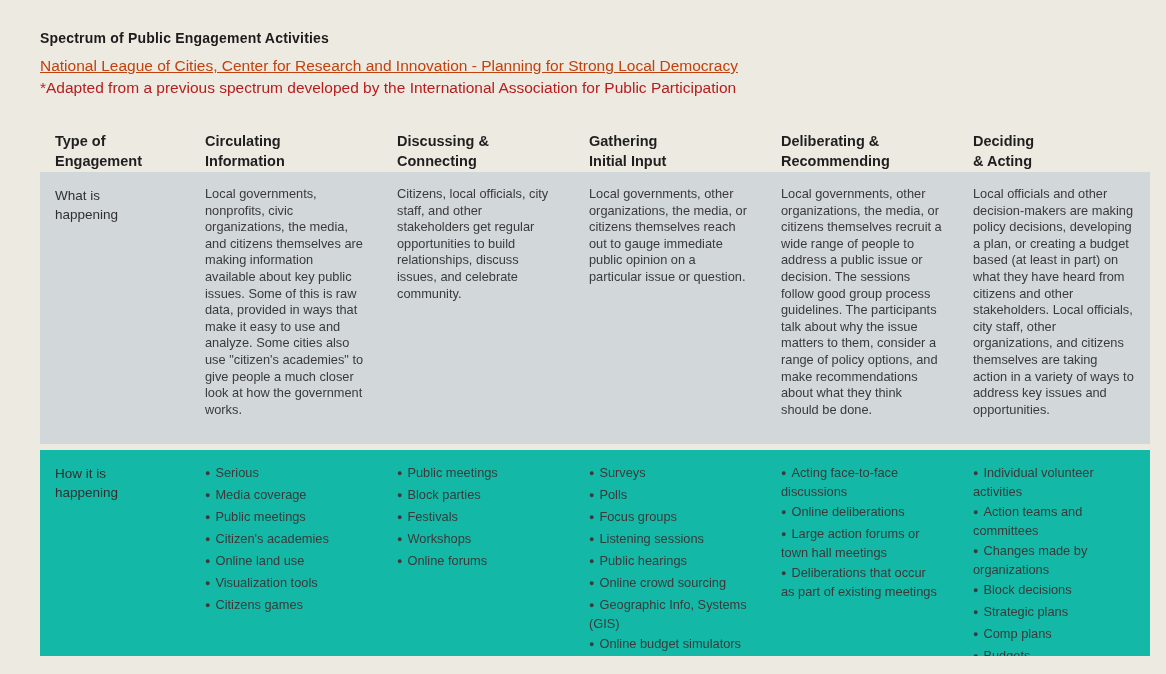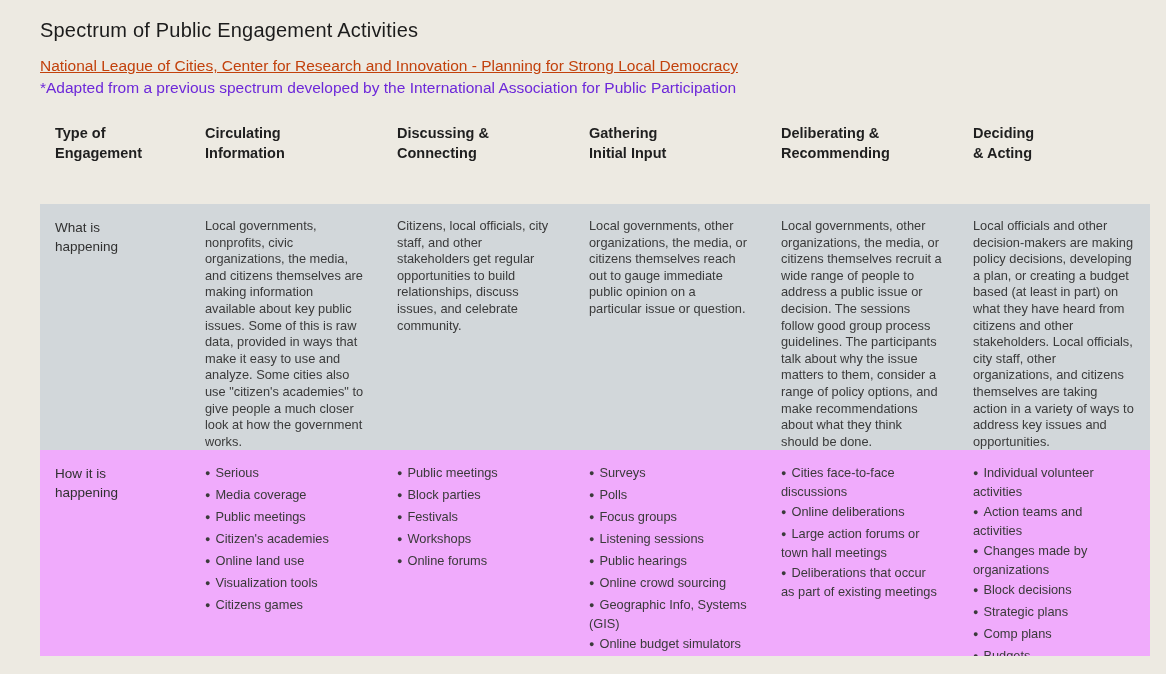--- a/index.html
+++ b/index.html
@@ -5,45 +5,46 @@
   html,body { margin:0; padding:0; background:#e4e1d9; }
   .page {
     position:relative;
     width:1166px; height:674px;
     background:#edeae2;
     font-family:"Liberation Sans", sans-serif;
     color:#333;
     overflow:hidden;
   }
   .doc-title {
-    position:absolute; left:40px; top:19px;
-    font-size:20px; font-weight:normal; color:#1c1c1c; letter-spacing:.2px;
+    position:absolute; left:40px; top:30px;
+    font-size:14px; font-weight:bold; color:#1c1c1c; letter-spacing:.2px;
   }
   .doc-subtitle {
     position:absolute; left:40px; top:57px;
     font-size:15.5px; color:#c2410c;text-decoration:underline;
   }
   .doc-note {
     position:absolute; left:40px; top:79px;
-    font-size:15.5px; color:#6d28d9;text-align:center;
+    font-size:15.5px; color:#b91c1c;text-align:center;
   }
   .grid {
     position:absolute; left:40px; width:1110px;
     display:grid;
     grid-template-columns:150px repeat(5, 1fr);
   }
   .thead { top:124px; }
   .th {
     font-weight:bold; font-size:14.5px; line-height:1.35;
     color:#1f1f1f; white-space:pre-line;
     padding:0 14px 0 15px;
+    margin-top:8px;
   }
   .trow { overflow:hidden; }
-  .row-what { top:172px; height:272px; background:#d2d7da;margin-top:32px; }
-  .row-how  { top:450px; height:206px; background:#f0abfc; }
+  .row-what { top:172px; height:272px; background:#d2d7da; }
+  .row-how  { top:450px; height:206px; background:#14b8a6; }
   .cell {
     padding:14px 16px 0 15px;
     font-size:12.8px; line-height:16.6px; color:#3a3a3a;
   }
   .row-label {
     font-size:13.5px; line-height:19px; color:#303030;
     white-space:pre-line;
   }
   .li { line-height:17px; margin-bottom:3px; }
   .bullet {
@@ -133,34 +134,34 @@
 
         <div class="li"><span class="bullet">●</span><span>Online crowd sourcing</span></div>
 
         <div class="li"><span class="bullet">●</span><span>Geographic Info, Systems (GIS)</span></div>
 
         <div class="li"><span class="bullet">●</span><span>Online budget simulators</span></div>
       </div>
 
     <div class="cell">
 
-        <div class="li"><span class="bullet">●</span><span>Cities face-to-face discussions</span></div>
+        <div class="li"><span class="bullet">●</span><span>Acting face-to-face discussions</span></div>
 
         <div class="li"><span class="bullet">●</span><span>Online deliberations</span></div>
 
         <div class="li"><span class="bullet">●</span><span>Large action forums or town hall meetings</span></div>
 
         <div class="li"><span class="bullet">●</span><span>Deliberations that occur as part of existing meetings</span></div>
       </div>
 
     <div class="cell">
 
         <div class="li"><span class="bullet">●</span><span>Individual volunteer activities</span></div>
 
-        <div class="li"><span class="bullet">●</span><span>Action teams and activities</span></div>
+        <div class="li"><span class="bullet">●</span><span>Action teams and committees</span></div>
 
         <div class="li"><span class="bullet">●</span><span>Changes made by organizations</span></div>
 
         <div class="li"><span class="bullet">●</span><span>Block decisions</span></div>
 
         <div class="li"><span class="bullet">●</span><span>Strategic plans</span></div>
 
         <div class="li"><span class="bullet">●</span><span>Comp plans</span></div>
 
         <div class="li"><span class="bullet">●</span><span>Budgets</span></div>

